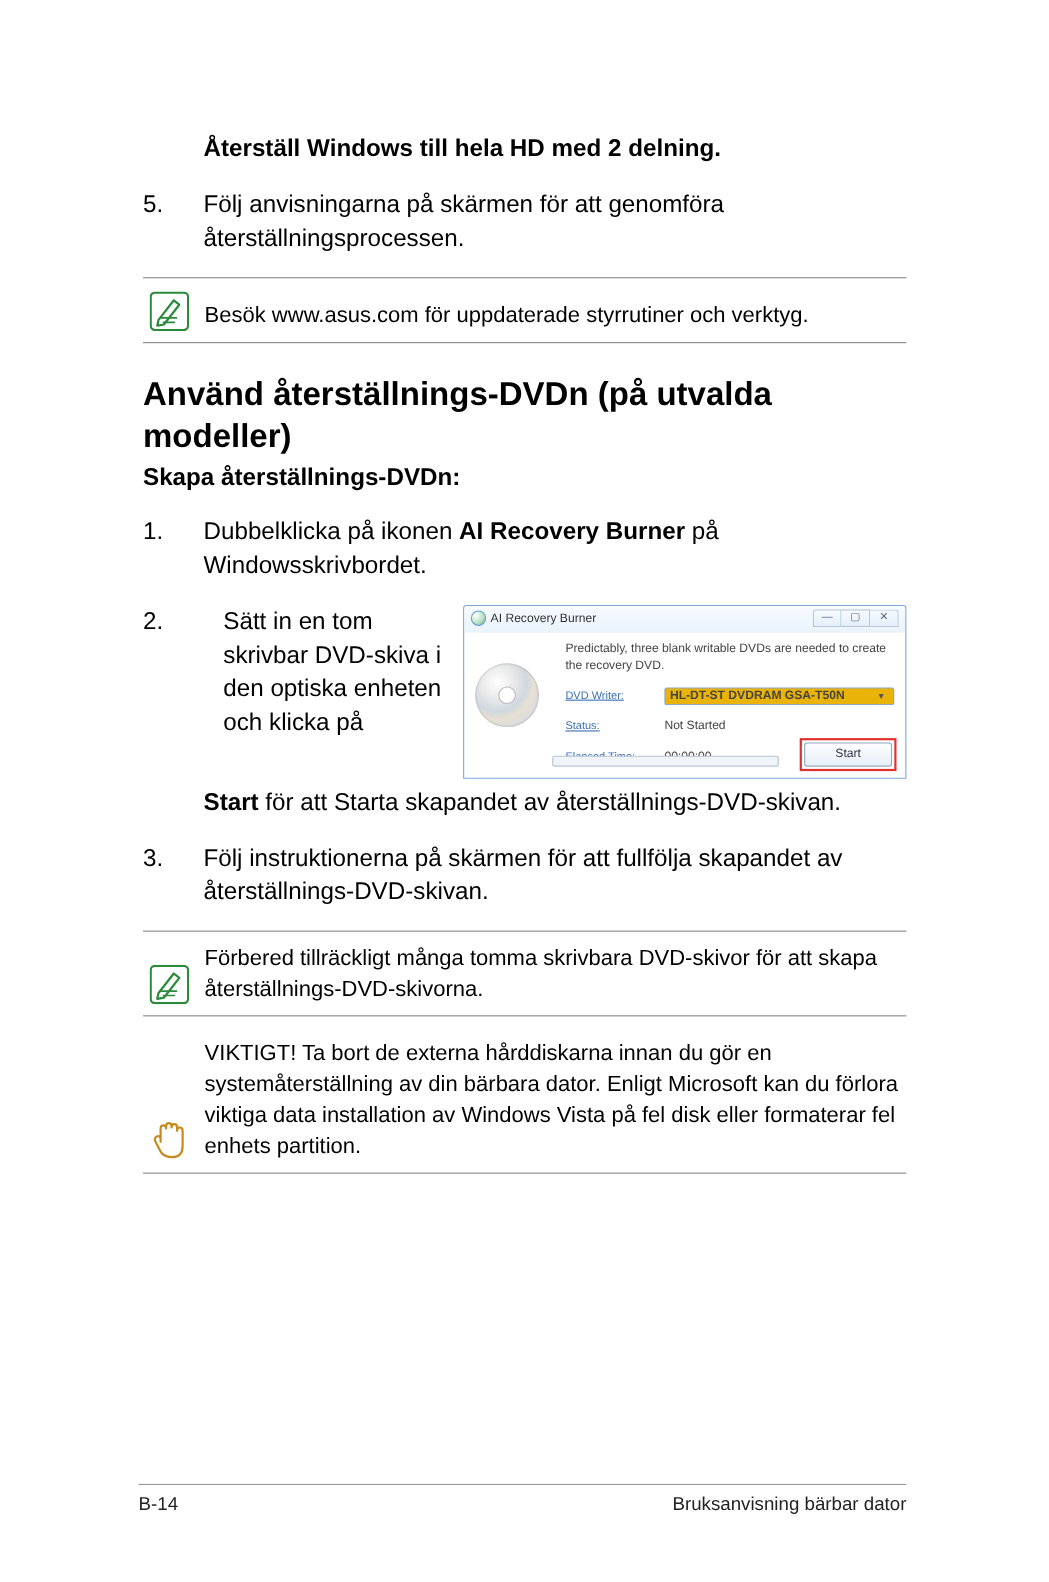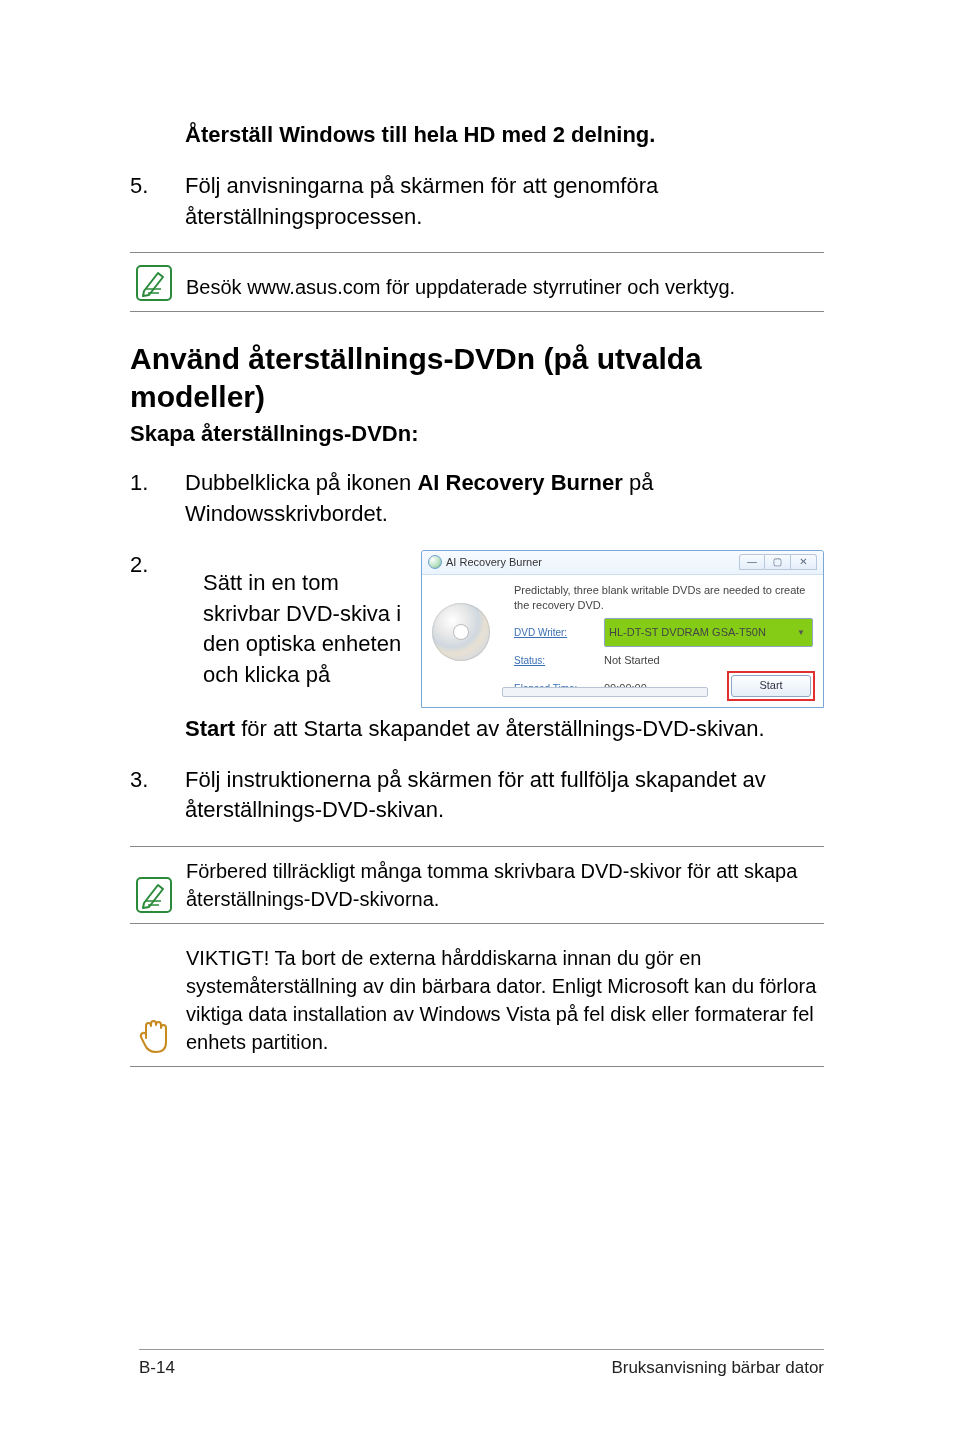--- a/index.html
+++ b/index.html
@@ -84,21 +84,20 @@
     }
     .row-with-image {
       display: flex;
       gap: 18px;
       margin-bottom: 0;
     }
     .row-with-image .list-body-narrow {
       width: 200px;
       flex-shrink: 0;
       font-size: 22px;
-      margin-top: 18px;
     }
     .screenshot {
       flex: 1;
       border: 1px solid #7aa7d6;
       border-radius: 3px 3px 0 0;
       background: #fff;
       font-family: Tahoma, Arial, sans-serif;
       font-size: 11px;
       color: #333;
       position: relative;
@@ -192,30 +191,31 @@
       font-size: 10px;
       text-decoration: underline;
     }
     .field-val {
       flex: 1;
       color: #444;
       font-size: 11px;
     }
     .writer-select {
       flex: 1;
-      height: 29px;
+      height: 16px;
       border: 1px solid #8aa7c6;
       border-radius: 2px;
       padding: 1px 4px;
       display: flex;
       align-items: center;
       justify-content: space-between;
-      background: #84cc16;
+      background: #eab308;
       color: #444;
       font-size: 11px;
+      font-weight: bold;
     }
     .sel-arrow {
       width: 14px;
       text-align: center;
       color: #555;
       font-size: 8px;
     }
     .progress-track {
       position: absolute;
       left: 80px;
@@ -247,21 +247,21 @@
     }
     .continue-para {
       margin-left: 55px;
       font-size: 22px;
       margin-bottom: 20px;
       margin-top: 6px;
     }
     .footer {
       position: absolute;
       bottom: 60px;
-      left: 139px;
+      left: 126px;
       right: 130px;
       border-top: 1px solid #999;
       padding-top: 8px;
       display: flex;
       justify-content: space-between;
       font-size: 17px;
       color: #222;
     }
     .pencil-icon-svg { display:block; }
     .hand-icon-svg { display:block; }

